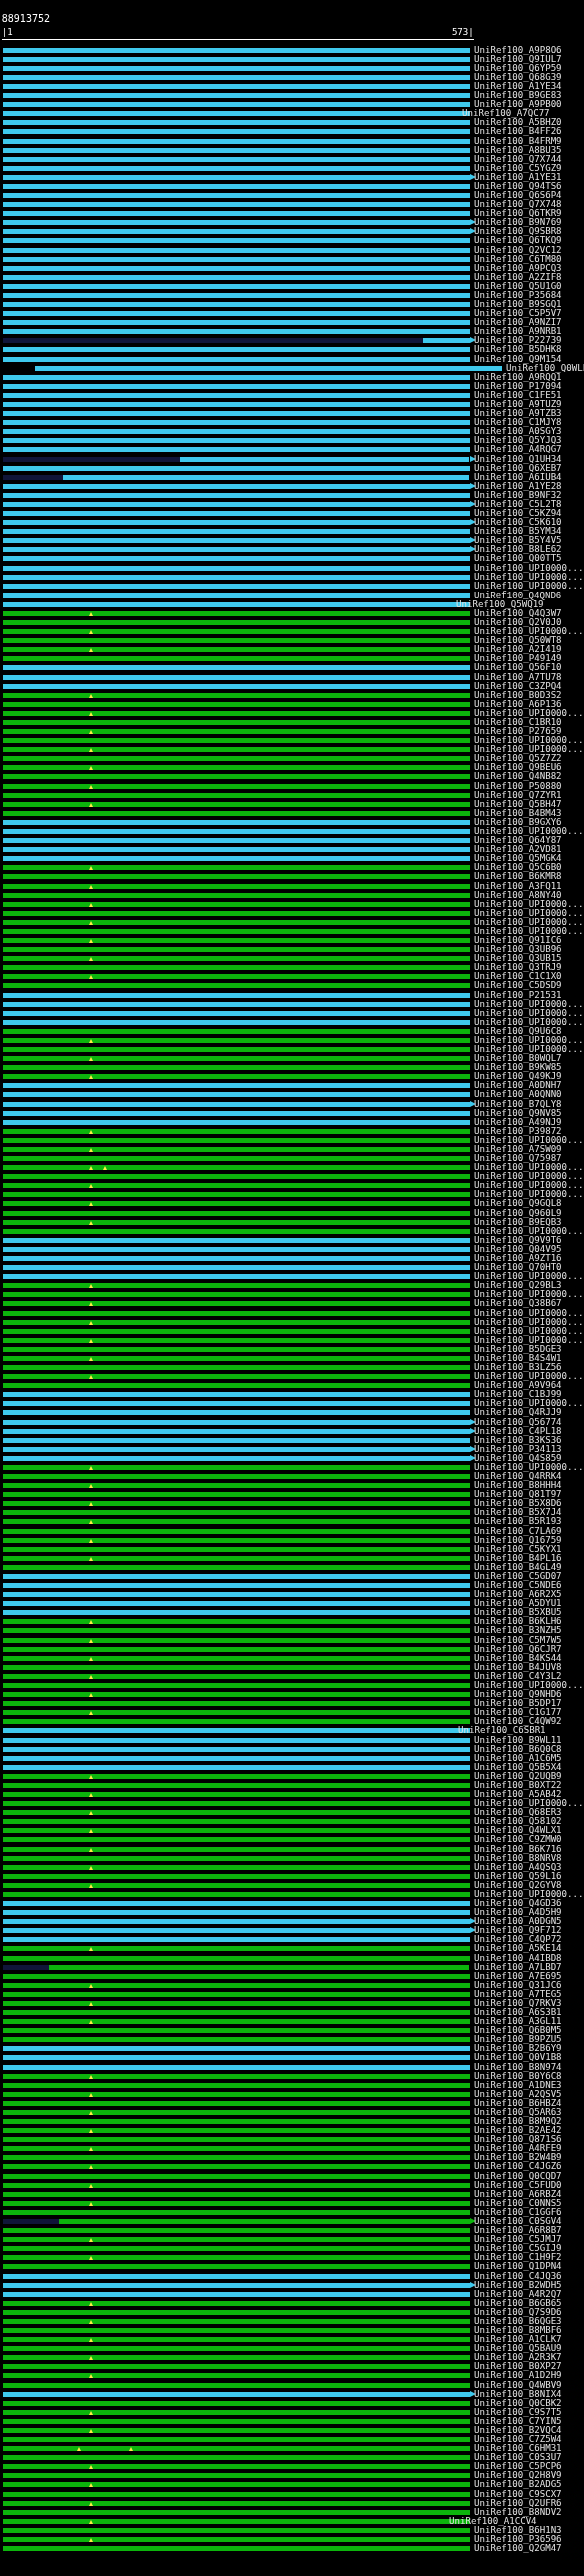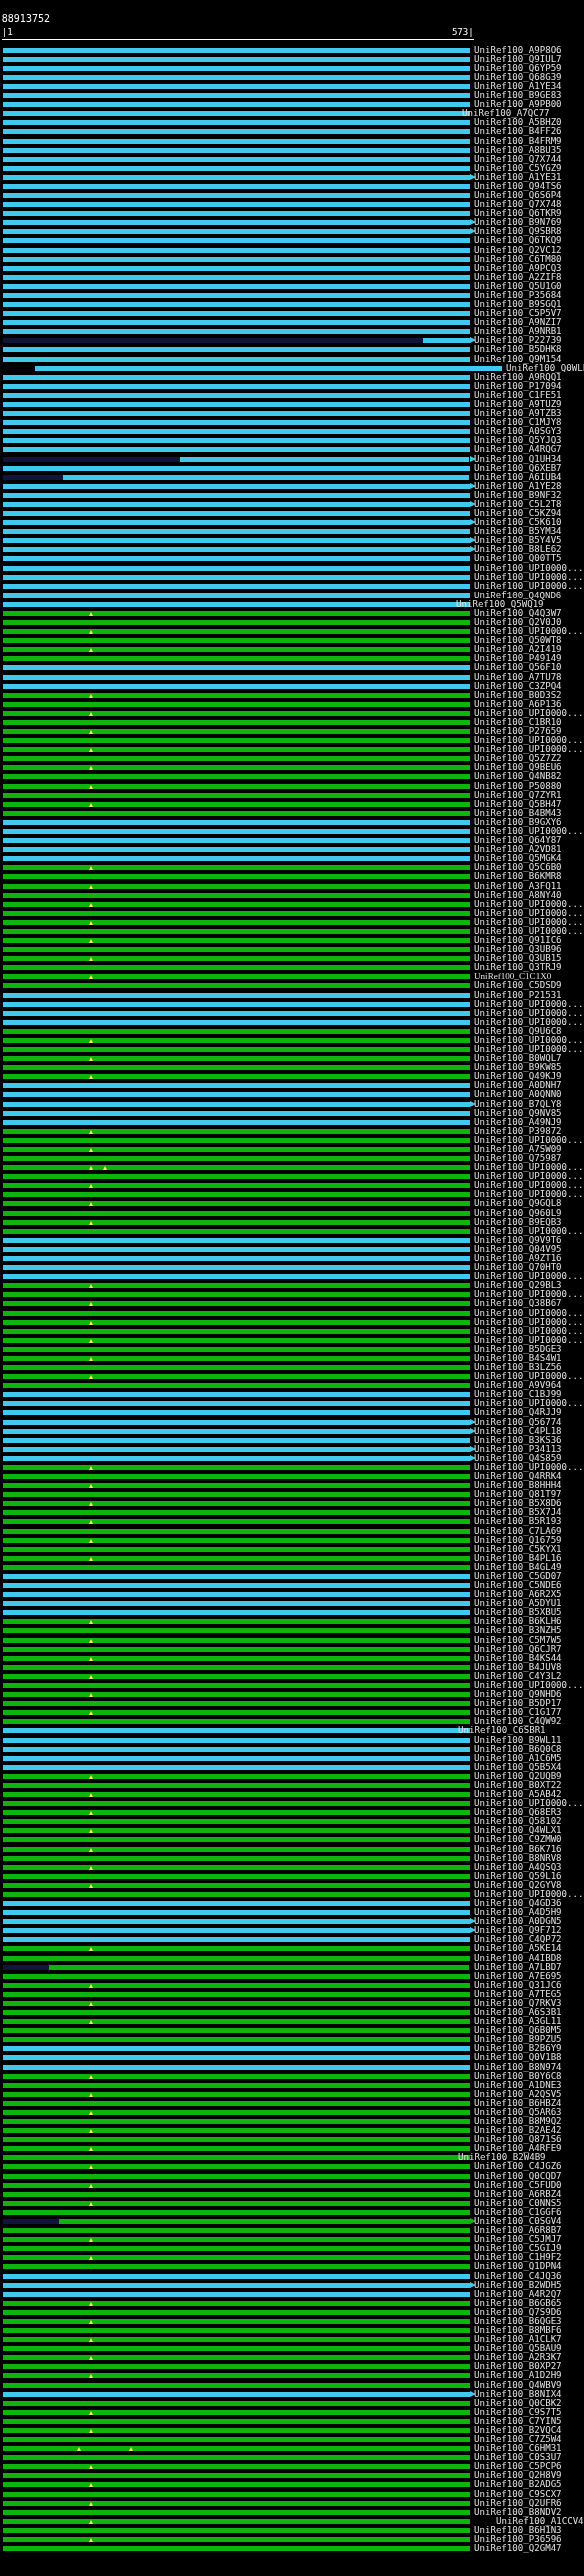--- a/index.html
+++ b/index.html
@@ -470,21 +470,21 @@
       </div>
       <div class="arow" style="top: 954px;">
         <div class="bar" style="left: 2.7px; width: 467px; background: rgb(12, 180, 12);"></div>
         <div class="gapm" style="left: 89px; border-bottom-color: rgb(255, 238, 68);"></div>
         <span class="hit" style="left: 474px;">UniRef100_Q3UB15</span>
       </div>
       <div class="arow" style="top: 963px;">
         <div class="bar" style="left: 2.7px; width: 467px; background: rgb(12, 180, 12);"></div>
         <span class="hit" style="left: 474px;">UniRef100_Q3TRJ9</span>
       </div>
-      <div class="arow" style="top: 972px; font-family: Liberation Serif, serif;">
+      <div class="arow" style="top: 972px;">
         <div class="bar" style="left: 2.7px; width: 467px; background: rgb(12, 180, 12);"></div>
         <div class="gapm" style="left: 89px; border-bottom-color: rgb(255, 238, 68);"></div>
         <span class="hit" style="left: 474px;">UniRef100_C1C1X0</span>
       </div>
       <div class="arow" style="top: 981px;">
         <div class="bar" style="left: 2.7px; width: 467px; background: rgb(12, 180, 12);"></div>
         <span class="hit" style="left: 474px;">UniRef100_C5DSD9</span>
       </div>
       <div class="arow" style="top: 991px;">
         <div class="bar" style="left: 2.7px; width: 467px; background: rgb(63, 201, 236);"></div>
@@ -1045,21 +1045,21 @@
         <div class="bar" style="left: 2.7px; width: 467px; background: rgb(12, 180, 12);"></div>
         <span class="hit" style="left: 474px;">UniRef100_Q871S6</span>
       </div>
       <div class="arow" style="top: 2144px;">
         <div class="bar" style="left: 2.7px; width: 467px; background: rgb(12, 180, 12);"></div>
         <div class="gapm" style="left: 89px; border-bottom-color: rgb(255, 238, 68);"></div>
         <span class="hit" style="left: 474px;">UniRef100_A4RFE9</span>
       </div>
       <div class="arow" style="top: 2153px;">
         <div class="bar" style="left: 2.7px; width: 467px; background: rgb(12, 180, 12);"></div>
-        <span class="hit" style="left: 458px;">UniRef100_B2W4B9</span>
+        <span class="hit" style="left: 474px;">UniRef100_B2W4B9</span>
       </div>
       <div class="arow" style="top: 2162px;">
         <div class="bar" style="left: 2.7px; width: 467px; background: rgb(12, 180, 12);"></div>
         <div class="gapm" style="left: 89px; border-bottom-color: rgb(255, 238, 68);"></div>
         <span class="hit" style="left: 474px;">UniRef100_C4JGZ6</span>
       </div>
       <div class="arow" style="top: 2172px;">
         <div class="bar" style="left: 2.7px; width: 467px; background: rgb(12, 180, 12);"></div>
         <span class="hit" style="left: 474px;">UniRef100_Q0CQD7</span>
       </div>
@@ -1227,21 +1227,21 @@
         <div class="gapm" style="left: 89px; border-bottom-color: rgb(255, 238, 68);"></div>
         <span class="hit" style="left: 474px;">UniRef100_Q2UFR6</span>
       </div>
       <div class="arow" style="top: 2508px;">
         <div class="bar" style="left: 2.7px; width: 467px; background: rgb(12, 180, 12);"></div>
         <span class="hit" style="left: 474px;">UniRef100_B8NDV2</span>
       </div>
       <div class="arow" style="top: 2517px;">
         <div class="bar" style="left: 2.7px; width: 467px; background: rgb(12, 180, 12);"></div>
         <div class="gapm" style="left: 89px; border-bottom-color: rgb(255, 238, 68);"></div>
-        <span class="hit" style="left: 496px;">UniRef100_A1CCV4</span>
+        <span class="hit" style="left: 449px;">UniRef100_A1CCV4</span>
       </div>
       <div class="arow" style="top: 2526px;">
         <div class="bar" style="left: 2.7px; width: 467px; background: rgb(12, 180, 12);"></div>
         <span class="hit" style="left: 474px;">UniRef100_B6H1N3</span>
       </div>
       <div class="arow" style="top: 2535px;">
         <div class="bar" style="left: 2.7px; width: 467px; background: rgb(12, 180, 12);"></div>
         <div class="gapm" style="left: 89px; border-bottom-color: rgb(255, 238, 68);"></div>
         <span class="hit" style="left: 474px;">UniRef100_P36596</span>
       </div>

